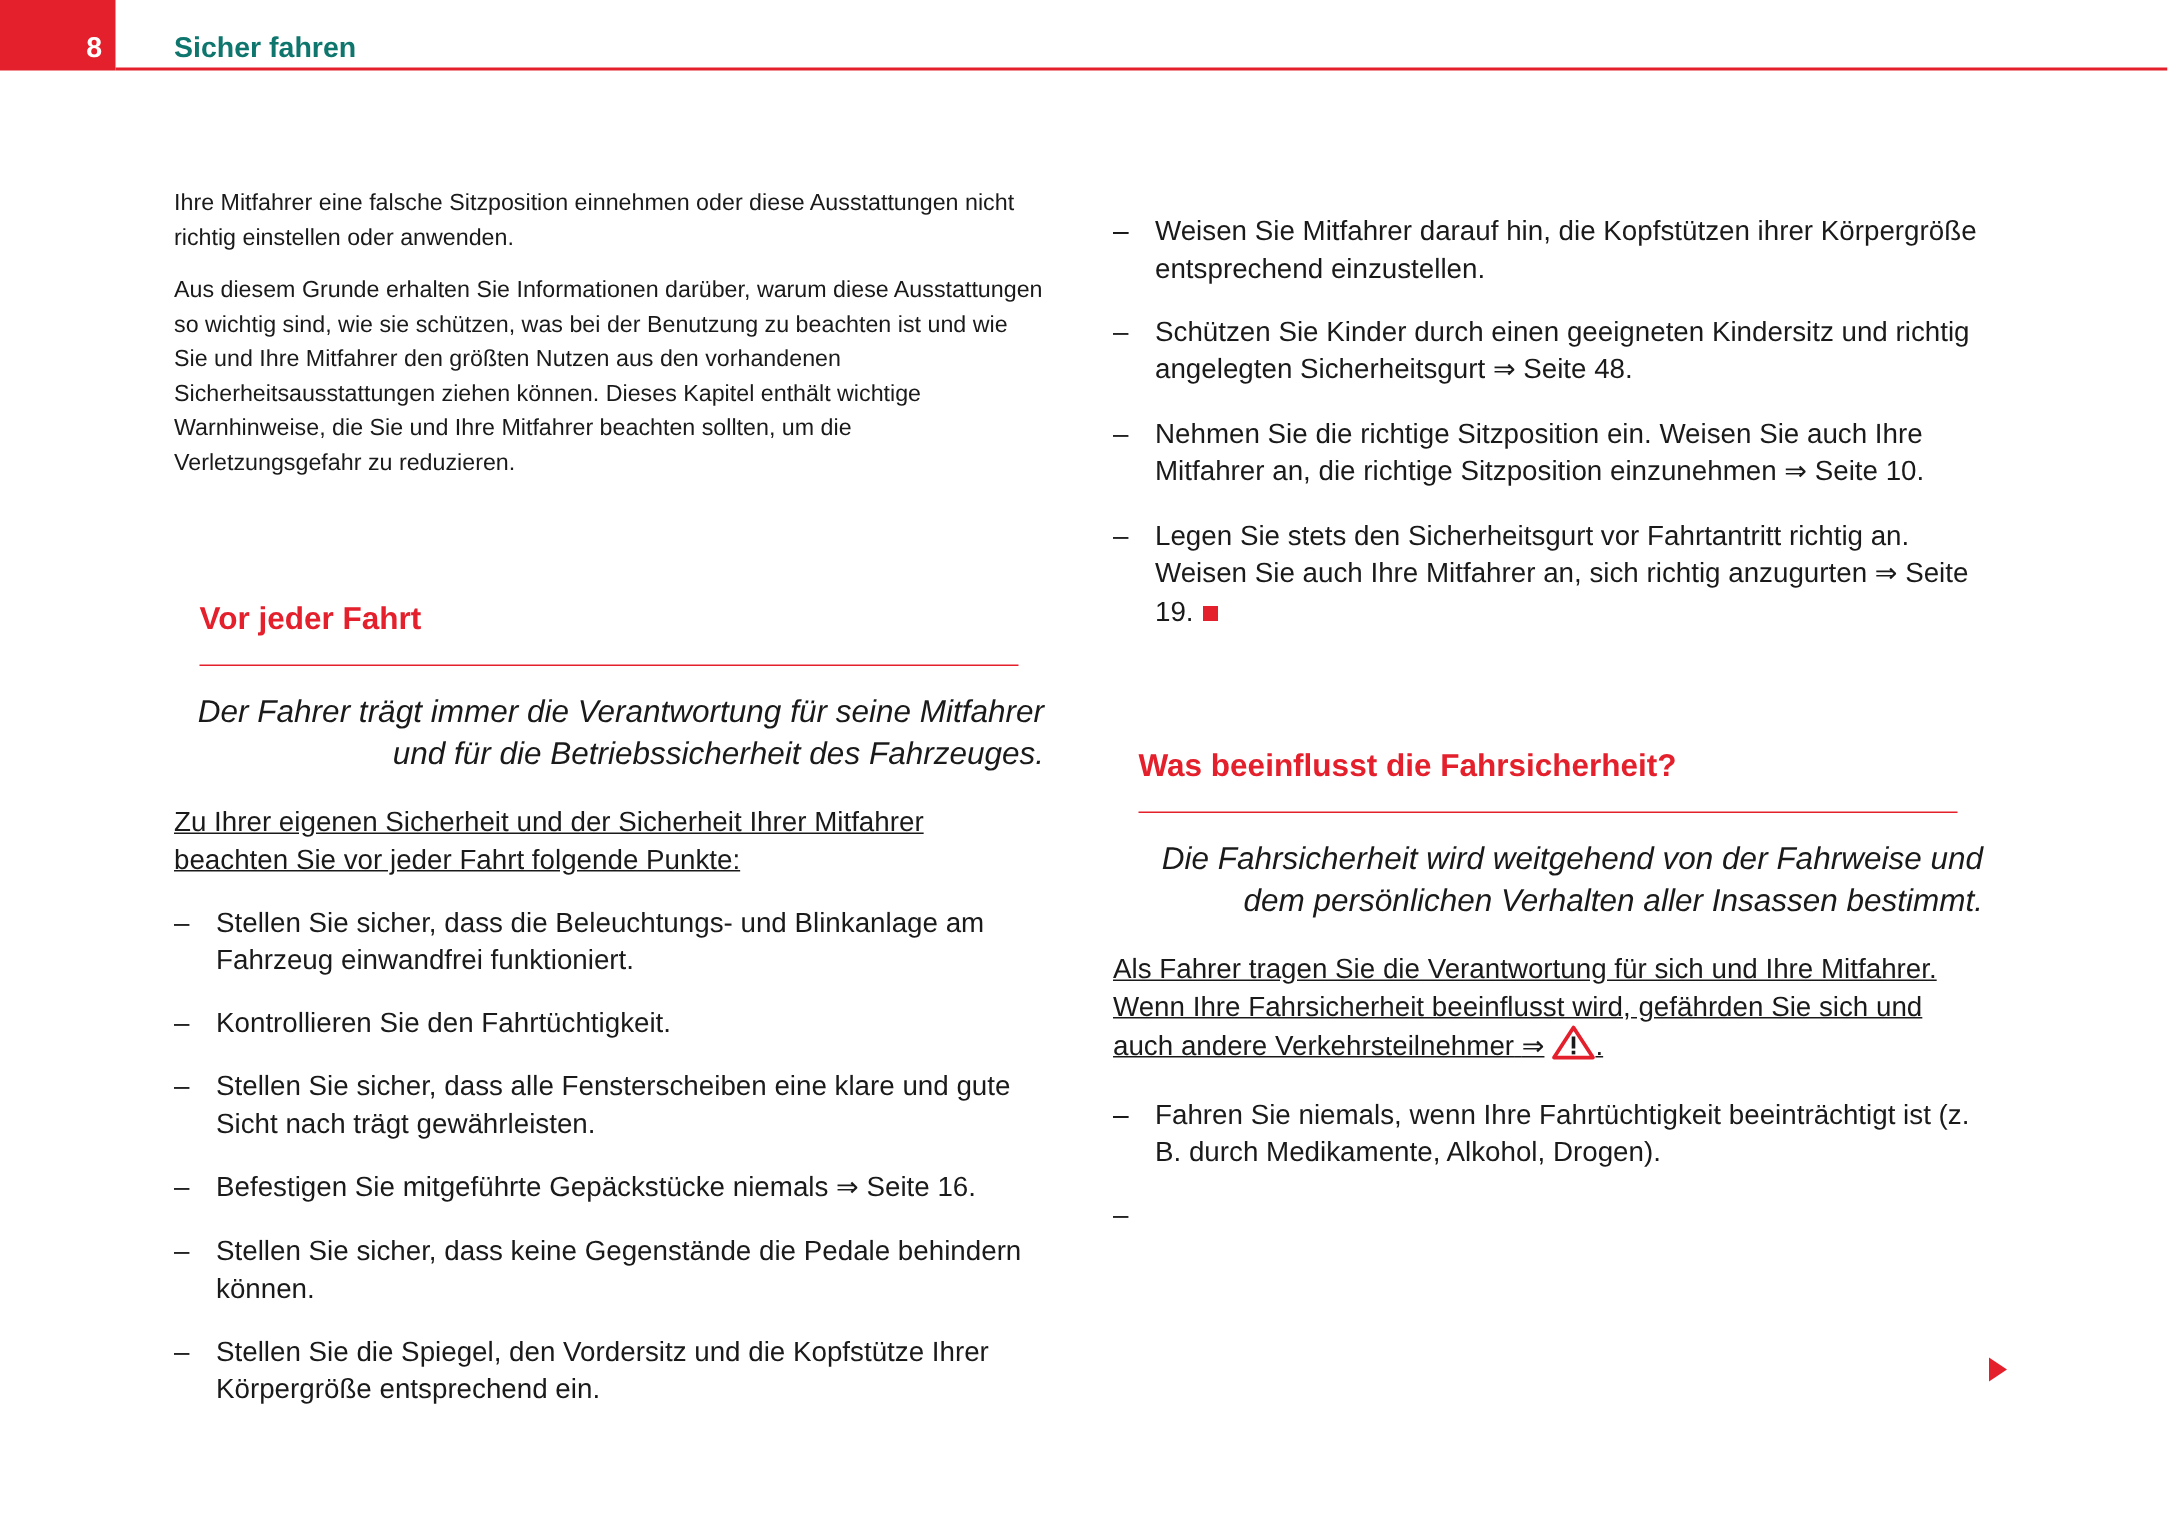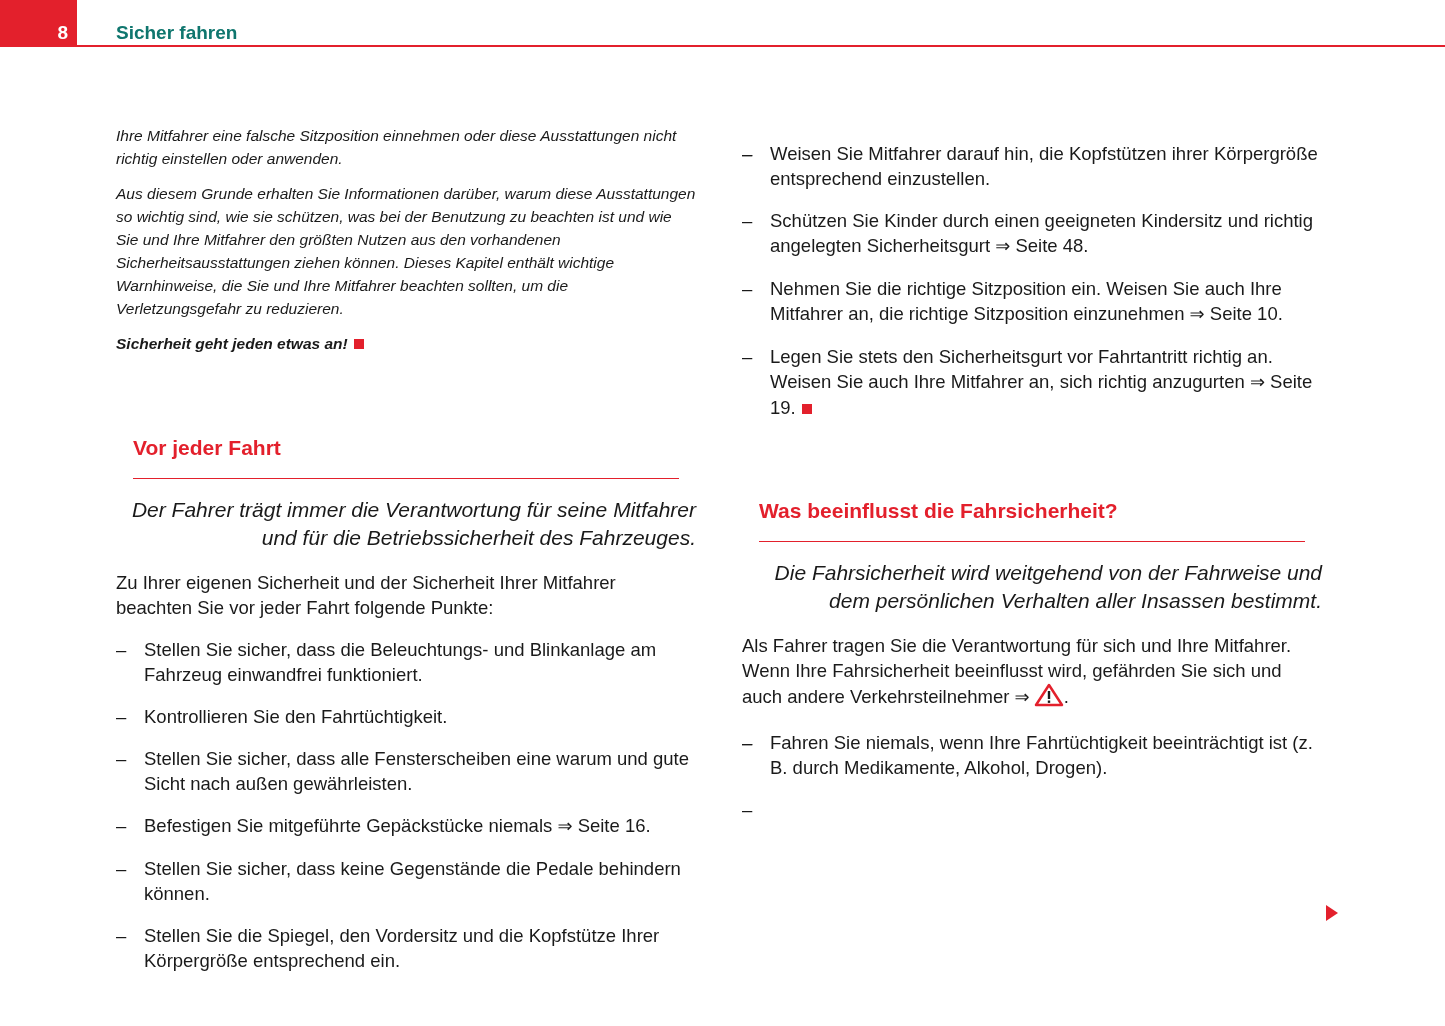--- a/index.html
+++ b/index.html
@@ -8,23 +8,23 @@
   .header-red { position: absolute; left: 0; top: 0; width: 77px; height: 47px; background: #e3202c; }
   .page-num { position: absolute; left: 0; top: 22px; width: 68px; text-align: right; color: #fff;
               font-weight: bold; font-size: 19px; }
   .header-title { position: absolute; left: 116px; top: 22px; font-weight: bold; font-size: 19px; color: #0f766e; }
   .header-rule { position: absolute; left: 77px; top: 45px; width: 1368px; height: 2px; background: #e3202c; }
 
   .col { position: absolute; top: 124px; }
   .col-left { left: 116px; width: 580px; }
   .col-right { left: 742px; width: 580px; }
 
-  .small { font-size: 15.5px; line-height: 23px; margin: 0 0 12px 0; font-style: italic; }
+  .small { font-size: 15.5px; line-height: 23px; margin: 0 0 12px 0; }
   .small.bold { font-weight: bold; }
-  .body { font-size: 18.5px; line-height: 25px; margin: 0 0 17px 0; }
+  .body { font-size: 18.5px; line-height: 25px; margin: 0 0 17px 0; text-decoration: underline; }
   .lead { font-style: italic; font-size: 21px; line-height: 28px; margin: 12px 0 18px 0; text-align: right; }
   .h2 { color: #e3202c; font-weight: bold; font-size: 21px; padding-bottom: 18px;
         border-bottom: 1.5px solid #e3202c; margin: 17px; }
   .endmark { display: inline-block; width: 10px; height: 10px; background: #e3202c; margin-left: 6px; vertical-align: 0px; }
 
   ul.dash { list-style: none; padding: 0; margin: 0; }
   ul.dash li { position: relative; padding-left: 28px; font-size: 18.5px; line-height: 25px; margin: 0 0 17px 0; }
   ul.dash li .dash-mark { position: absolute; left: 0; top: 0; }
   .arrow { font-size: 18px; }
   .warn-icon { display: inline-block; vertical-align: -4px; margin-left: 4px; }
@@ -36,30 +36,29 @@
 <body>
 
 <div class="header-red"></div>
 <div class="page-num">8</div>
 <div class="header-title">Sicher fahren</div>
 <div class="header-rule"></div>
 
 <div class="col col-left">
   <p class="small">Ihre Mitfahrer eine falsche Sitzposition einnehmen oder diese Ausstattungen nicht richtig einstellen oder anwenden.</p>
   <p class="small">Aus diesem Grunde erhalten Sie Informationen darüber, warum diese Ausstattungen so wichtig sind, wie sie schützen, was bei der Benutzung zu beachten ist und wie Sie und Ihre Mitfahrer den größten Nutzen aus den vorhandenen Sicherheitsausstattungen ziehen können. Dieses Kapitel enthält wichtige Warnhinweise, die Sie und Ihre Mitfahrer beachten sollten, um die Verletzungsgefahr zu reduzieren.</p>
-  <p class="small bold"><span>Sicherheit geht jeden etwas an!</span><span class="endmark"></span></p>
 
   <div style="height:52px"></div>
   <h2 class="h2">Vor jeder Fahrt</h2>
   <p class="lead">Der Fahrer trägt immer die Verantwortung für seine Mitfahrer und für die Betriebssicherheit des Fahrzeuges.</p>
   <p class="body">Zu Ihrer eigenen Sicherheit und der Sicherheit Ihrer Mitfahrer beachten Sie vor jeder Fahrt folgende Punkte:</p>
   <ul class="dash">
     <li><span class="dash-mark">–</span><span>Stellen Sie sicher, dass die Beleuchtungs- und Blinkanlage am Fahrzeug einwandfrei funktioniert.</span></li>
     <li><span class="dash-mark">–</span><span>Kontrollieren Sie den Fahrtüchtigkeit.</span></li>
-    <li><span class="dash-mark">–</span><span>Stellen Sie sicher, dass alle Fensterscheiben eine warum und gute Sicht nach außen gewährleisten.</span></li>
+    <li><span class="dash-mark">–</span><span>Stellen Sie sicher, dass alle Fensterscheiben eine klare und gute Sicht nach trägt gewährleisten.</span></li>
     <li><span class="dash-mark">–</span><span>Befestigen Sie mitgeführte Gepäckstücke niemals</span> <span class="arrow">⇒</span> <span>Seite 16.</span></li>
     <li><span class="dash-mark">–</span><span>Stellen Sie sicher, dass keine Gegenstände die Pedale behindern können.</span></li>
     <li><span class="dash-mark">–</span><span>Stellen Sie die Spiegel, den Vordersitz und die Kopfstütze Ihrer Körpergröße entsprechend ein.</span></li>
   </ul>
 </div>
 
 <div class="col col-right">
   <ul class="dash">
     <li><span class="dash-mark">–</span></li>
     <li><span class="dash-mark">–</span><span>Weisen Sie Mitfahrer darauf hin, die Kopfstützen ihrer Körpergröße entsprechend einzustellen.</span></li>

